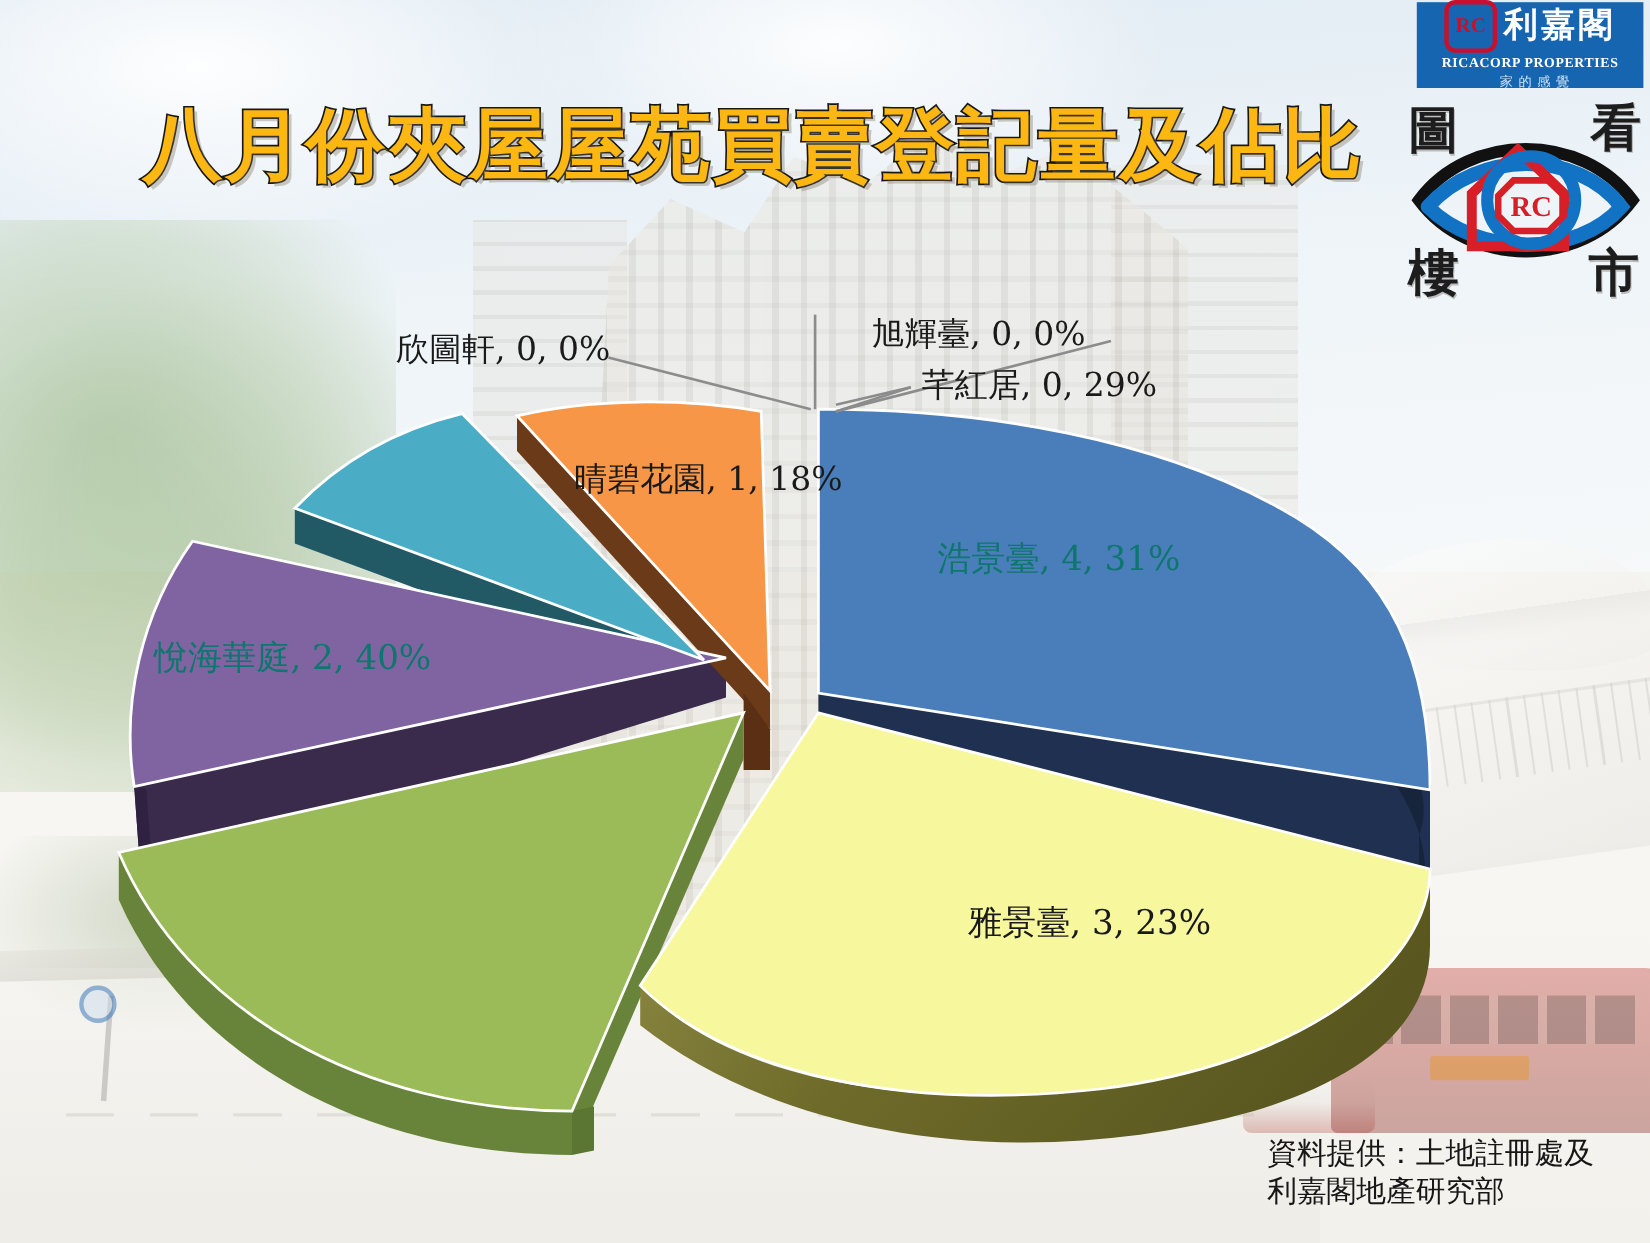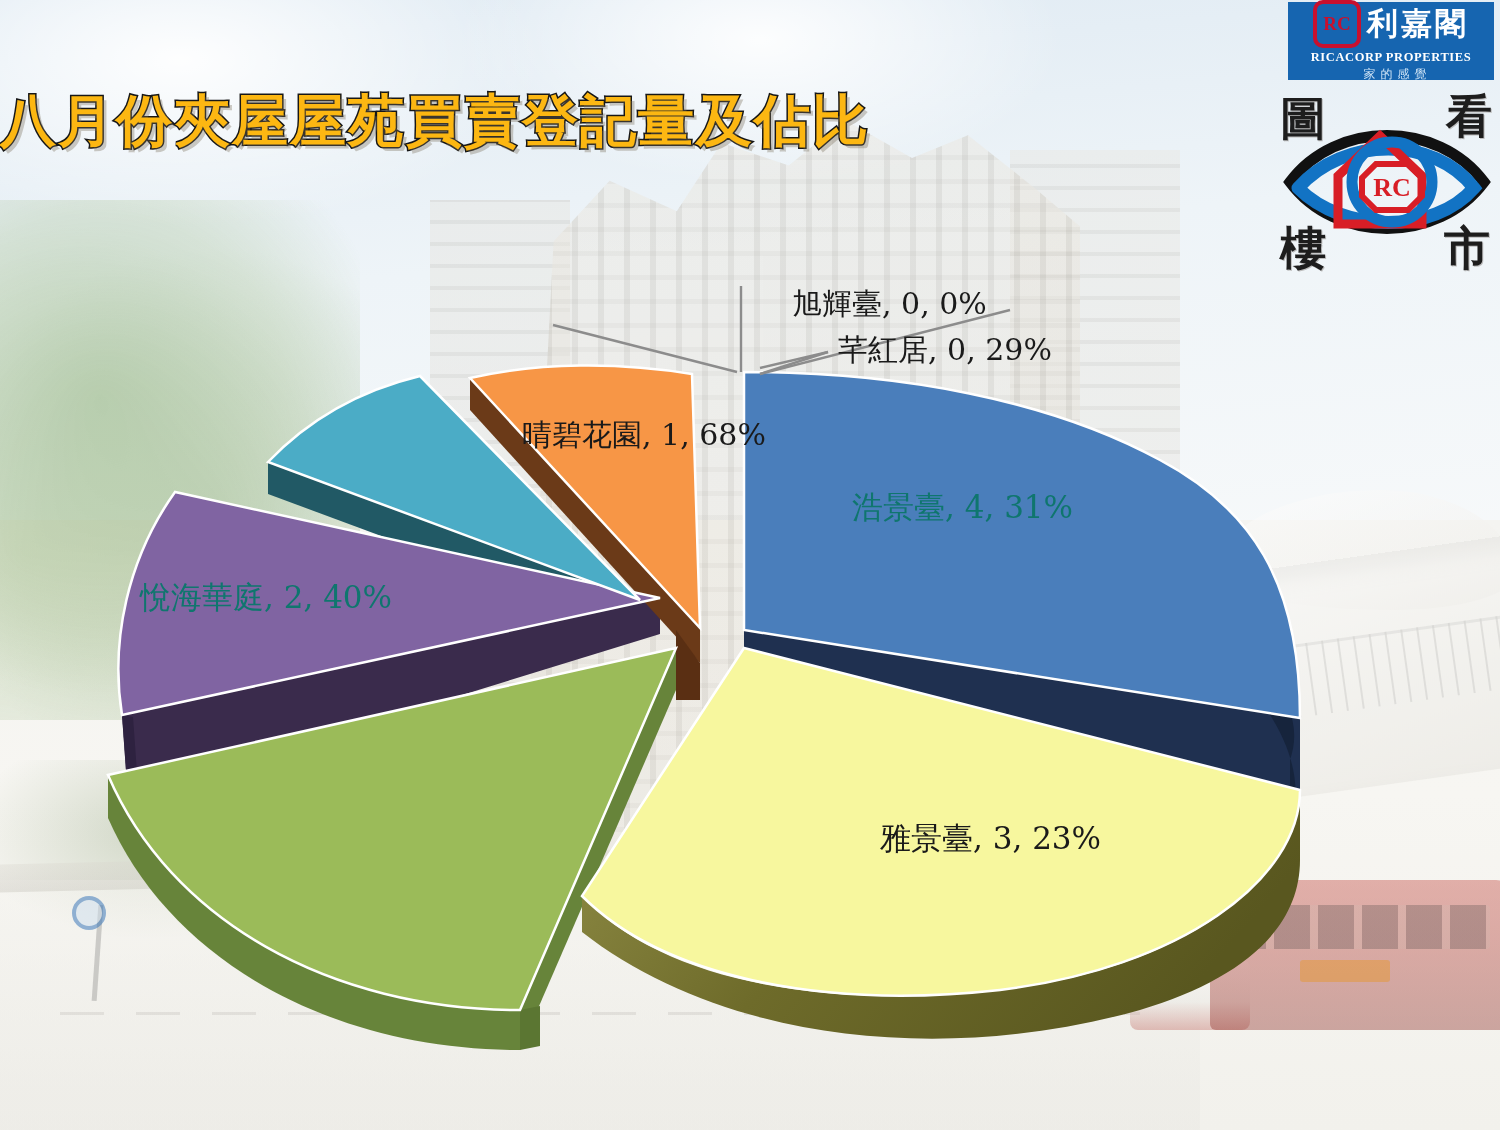--- a/index.html
+++ b/index.html
@@ -113,23 +113,23 @@
     position:absolute;left:72px;top:896px;width:26px;height:26px;opacity:.5;
     border-radius:50%;background:#cfe0f0;border:4px solid #2e6fb7;
   }
   .bg-kerb{
     position:absolute;left:0;top:856px;width:700px;height:28px;opacity:.35;
     background:linear-gradient(180deg,#d9d6ce,#bfbcb3);transform:skewY(-1.4deg);
   }
 
   
   .title{
-    position:absolute;left:0;top:84px;width:1240px;text-align:left;
+    position:absolute;left:0;top:84px;width:1240px;text-align:right;
     font-family:"DejaVu Serif","Liberation Serif",serif;
-    font-size:56px;font-weight:700;letter-spacing:2px;
+    font-size:72px;font-weight:700;letter-spacing:2px;
     color:#FCB712;
     -webkit-text-stroke:3px #171717;
     paint-order:stroke fill;
     text-shadow:4px 4px 0 rgba(120,110,90,.35);
     white-space:nowrap;
   }
 
   
   .logo-box{
     position:absolute;left:1288px;top:2px;width:206px;height:78px;
@@ -287,23 +287,26 @@
 
     
     <div class="slice-label big white" style="left:852px;top:487px;">浩景臺, 4, 31%</div>
 
     <div class="slice-label big" style="left:880px;top:818px;">雅景臺, 3, 23%</div>
 
 
     <div class="slice-label big white" style="left:140px;top:577px;">悅海華庭, 2, 40%</div>
 
 
-    <div class="slice-label" style="left:522px;top:415px;">晴碧花園, 1, 68%</div>
-
+    <div class="slice-label" style="left:522px;top:415px;">晴碧花園, 1, 18%</div>
+
+    <div class="slice-label" style="left:360px;top:297px;">欣圖軒, 0, 0%</div>
 
 
     <div class="slice-label" style="left:792px;top:284px;">旭輝臺, 0, 0%</div>
 
     <div class="slice-label" style="left:838px;top:330px;">芊紅居, 0, 29%</div>
   </div>
 
+  <div class="source" style="white-space: pre-line;">資料提供：土地註冊處及
+利嘉閣地產研究部</div>
 
 </div>
 
 </body></html>

